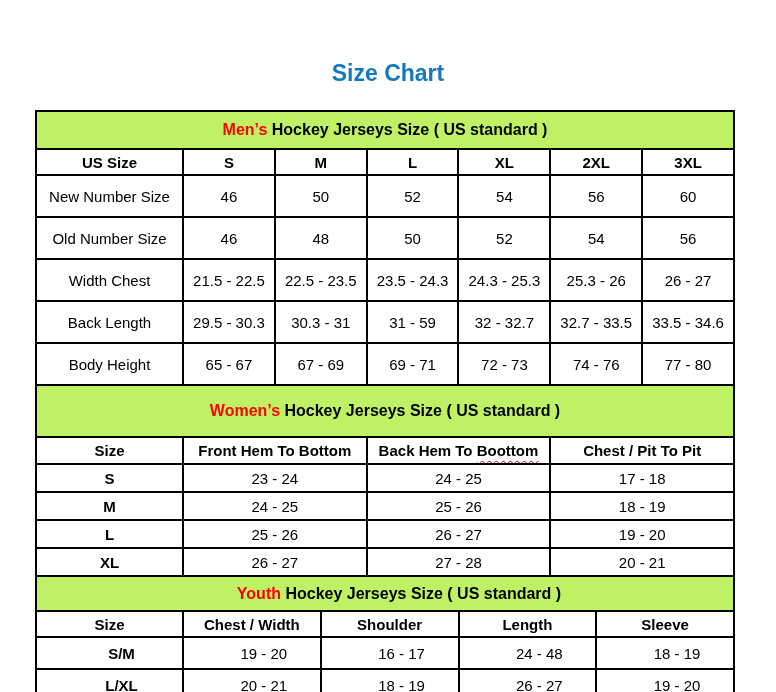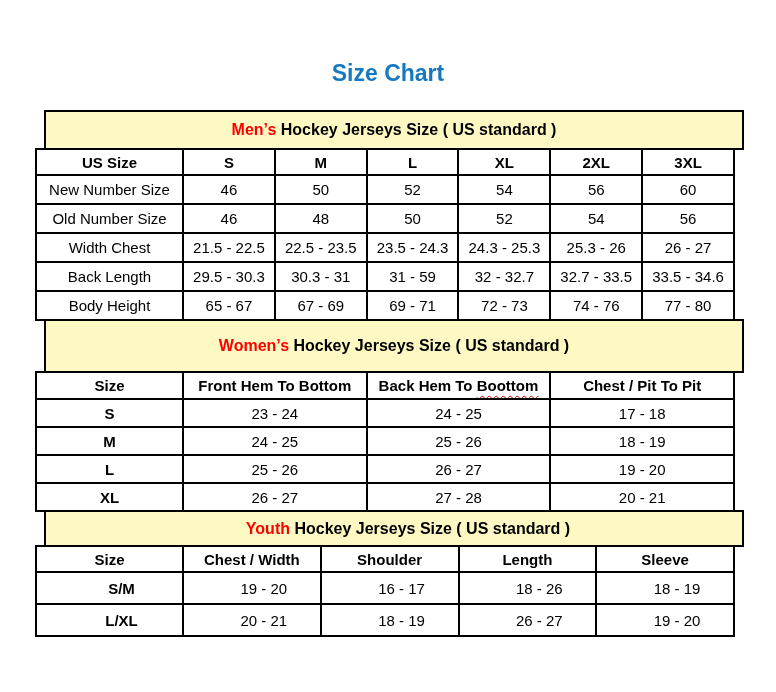--- a/index.html
+++ b/index.html
@@ -19,29 +19,28 @@
     color: #1778C2;
     letter-spacing: 0px;
   }
   .chart-wrap {
     margin-left: 35px;
     margin-top: 23px;
     width: 700px;
   }
   .band {
     width: 700px;
-    background: #fef9c3;
+    background: #bef264;
     border: 2px solid #000;
     display: flex;
     align-items: center;
     justify-content: center;
     font-weight: bold;
     font-size: 16px;
     white-space: pre;
-    margin-left: 9px;
   }
   .band-mens   { height: 40px; }
   .band-womens { height: 54px; margin-top: -2px; }
   .band-youth  { height: 37px; margin-top: -2px; padding-left: 28px; }
   .band .hl { color: #FF0000; }
   table {
     width: 700px;
     border-collapse: collapse;
     table-layout: fixed;
     margin-top: -2px;
@@ -51,21 +50,21 @@
     text-align: center;
     vertical-align: middle;
     padding: 0;
     font-size: 15px;
     overflow: hidden;
   }
   th { font-weight: bold; }
   td { font-weight: normal; }
   td.rowlabel-bold { font-weight: bold; }
   .mens-table th   { height: 26px; }
-  .mens-table td   { height: 29px; }
+  .mens-table td   { height: 42px; }
   .womens-table th { height: 27px; }
   .womens-table td { height: 28px; }
   .youth-table th  { height: 26px; }
   .youth-table td  { height: 32px; padding-left: 24px; }
   .squiggle {
     text-decoration: underline wavy #CC0000;
     text-decoration-thickness: 1px;
     text-underline-offset: 4px;
   }
 </style>
@@ -207,21 +206,21 @@
       <th>Size</th>
       <th>Chest / Width</th>
       <th>Shoulder</th>
       <th>Length</th>
       <th>Sleeve</th>
     </tr>
     <tr>
       <td class="rowlabel-bold">S/M</td>
       <td>19 - 20</td>
       <td>16 - 17</td>
-      <td>18 - 26</td>
+      <td>24 - 48</td>
       <td>18 - 19</td>
     </tr>
     <tr>
       <td class="rowlabel-bold">L/XL</td>
       <td>20 - 21</td>
       <td>18 - 19</td>
       <td>26 - 27</td>
       <td>19 - 20</td>
     </tr>
   </tbody>

